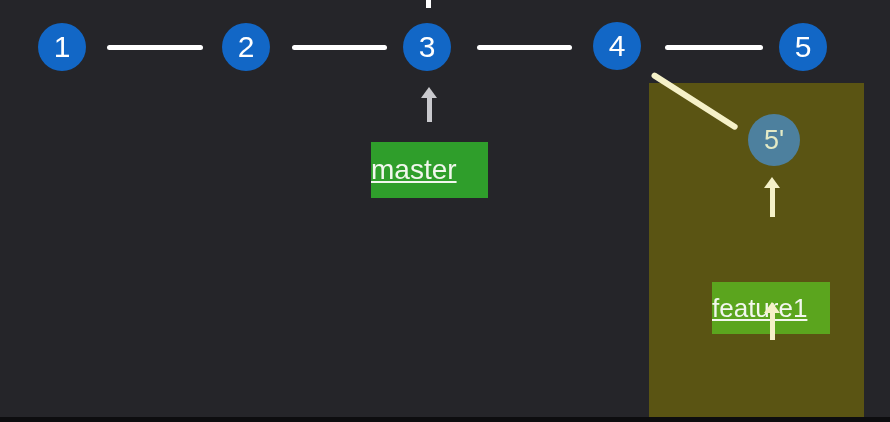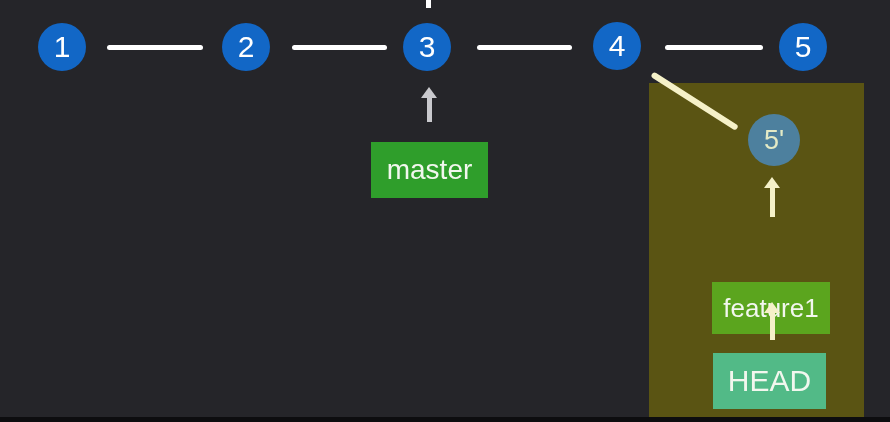--- a/index.html
+++ b/index.html
@@ -81,22 +81,23 @@
     left: 652px; top: 71px;
     width: 101px; height: 6px;
     border-radius: 3px;
     background: var(--arrow-cream, #f5f1c8);
     transform: rotate(32.5deg);
     transform-origin: left center;
   }
 
   
   .label-box {
-    display: flex; align-items: center; justify-content: center;
+    display: flex; align-items: center; 
     color: var(--label-text, #f2f7ee);
+    text-decoration: underline;
   }
   .label-box.master {
     left: 371px; top: 142px; width: 117px; height: 56px;
     background: var(--master-green, #2f9e2b);
     font-size: 28px;
   }
   .label-box.feature1 {
     left: 712px; top: 238px; width: 118px; height: 52px;
     background: var(--feature-green, #5ba51e);
     font-size: 26px;
@@ -166,19 +167,16 @@
 
   <div class="abs label-box feature1">
     <span>feature1</span>
   </div>
 
   <div class="abs arrow cream" style="left:764px; top:302px; height:38px;">
     <div class="head"></div>
     <div class="stem"></div>
   </div>
 
-  <div class="abs label-box head">
-    <span>HEAD</span>
-  </div>
 
   <div class="abs bottom-edge"></div>
 
 </div>
 
 </body></html>

